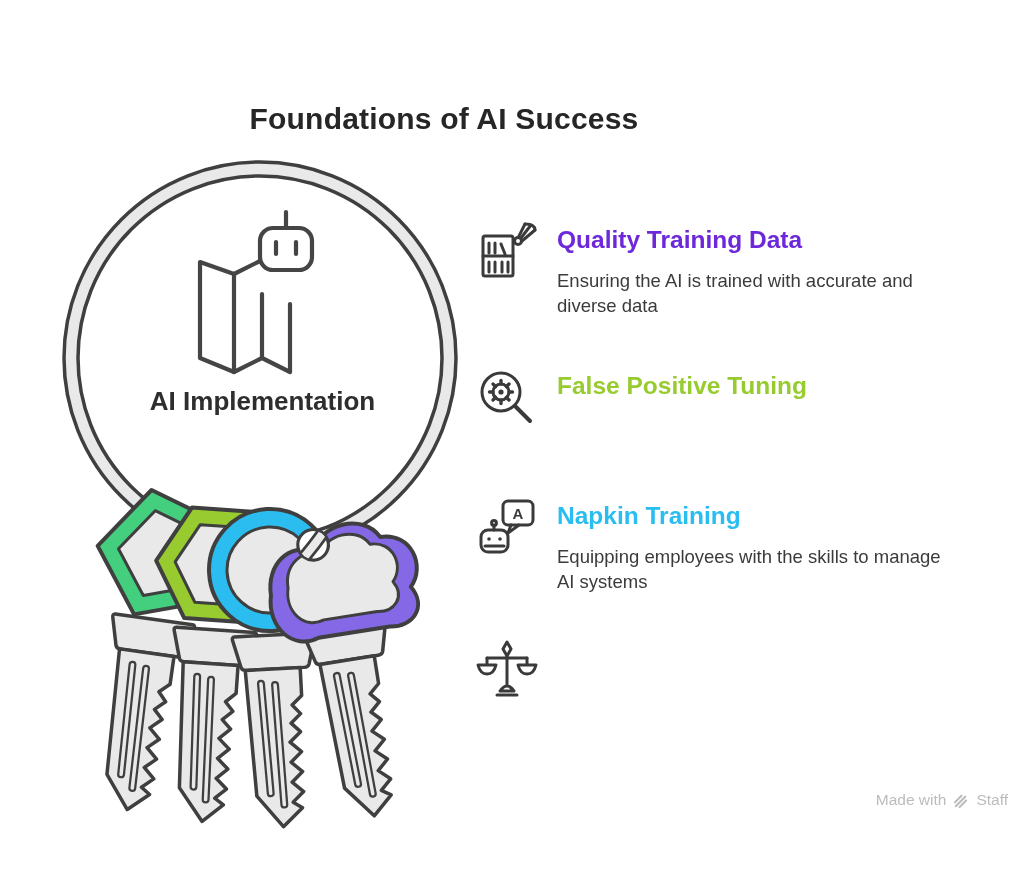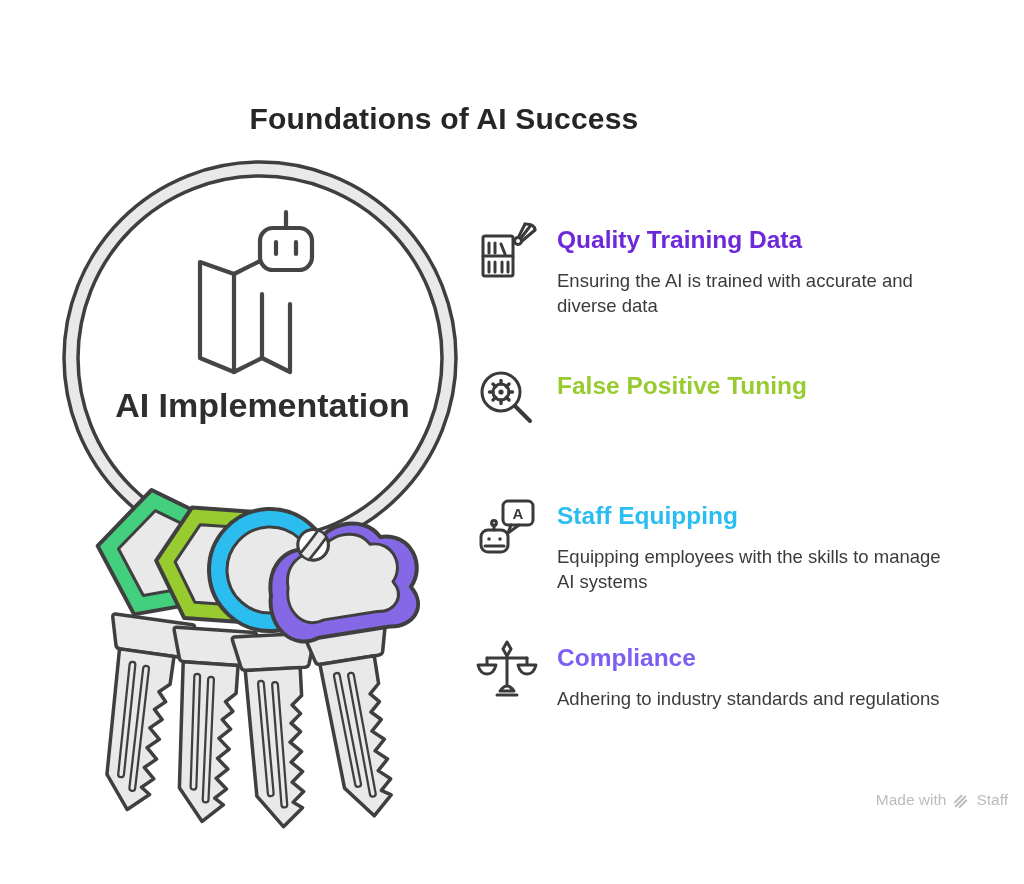--- a/index.html
+++ b/index.html
@@ -7,21 +7,21 @@
     width:1024px;height:884px;position:relative;background:#ffffff;
     font-family:"Liberation Sans", sans-serif;overflow:hidden;
   }
   .title{
     position:absolute;left:0;top:102px;width:888px;text-align:center;
     font-size:30px;font-weight:700;color:#262626;letter-spacing:.2px;
   }
   .illustration{position:absolute;left:28px;top:150px;}
   .hub-label{
     position:absolute;left:40px;top:386px;width:445px;text-align:center;
-    font-size:34px;font-weight:700;color:#2e2e2e;
+    font-size:26px;font-weight:700;color:#2e2e2e;
   }
   .items{position:absolute;left:475px;top:0;width:520px;}
   .item{position:absolute;display:flex;align-items:flex-start;}
   .item .icn{width:82px;flex:0 0 82px;padding-top:0;}
   .item .txt{width:420px;}
   .item h2{margin:6px 0 0 0;font-size:24.5px;font-weight:700;}
   .item p{margin:14px 0 0 0;font-size:18.5px;line-height:1.36;color:#3b3b3b;max-width:402px;}
   .item-1{top:220px;}
   .item-2{top:366px;}
   .item-3{top:496px;}
@@ -172,43 +172,39 @@
         <text x="43" y="23" text-anchor="middle" font-family="Liberation Sans, sans-serif" font-size="15" font-weight="bold" fill="#3a3a3a" stroke="none">A</text>
         <path d="M19,34 L19,29"></path>
           <circle cx="19" cy="27" r="2.4"></circle>
         <rect x="6" y="34" width="27" height="22" rx="7"></rect>
         <circle cx="14" cy="43" r="1.8" fill="#3a3a3a" stroke="none"></circle>
         <circle cx="25" cy="43" r="1.8" fill="#3a3a3a" stroke="none"></circle>
         <path d="M10,50 L29,50"></path>
       </svg>
     </div>
     <div class="txt">
-      <h2 style="color: rgb(41, 189, 242);">Staff Equipping</h2>
+      <h2 style="color: rgb(41, 189, 242);">Napkin Training</h2>
       <p>Equipping employees with the skills to manage AI systems</p>
     </div>
   </div>
 
   <div class="item item-4">
     <div class="icn">
       <svg width="64" height="64" viewBox="0 0 64 64" fill="none" stroke="#3a3a3a" stroke-width="3" stroke-linecap="round" stroke-linejoin="round">
         <path d="M32,18 L32,46"></path>
         <path d="M32,4 L36,11 L32,18 L28,11 Z"></path>
         <path d="M12,20 L52,20"></path>
         <path d="M12,20 L12,26"></path>
           <path d="M52,20 L52,26"></path>
         <path d="M3,27 C6,39 18,39 21,27 Z"></path>
         <path d="M43,27 C46,39 58,39 61,27 Z"></path>
         <path d="M25,53 Q32,43 39,53 Z"></path>
         <path d="M22,57 L42,57"></path>
       </svg>
     </div>
-    <div class="txt">
-      <h2 style="color: rgb(125, 94, 245);">Compliance</h2>
-      <p>Adhering to industry standards and regulations</p>
-    </div>
   </div>
 
 </div>
 
 <div class="watermark">
   <span>Made with</span>
   <svg width="17" height="17" viewBox="0 0 18 18" fill="none" stroke="#bcbcbc" stroke-width="2.2" stroke-linecap="round">
     <path d="M3,11 L10,4"></path>
     <path d="M4,15 L14,5"></path>
     <path d="M8,16 L15,9"></path>

